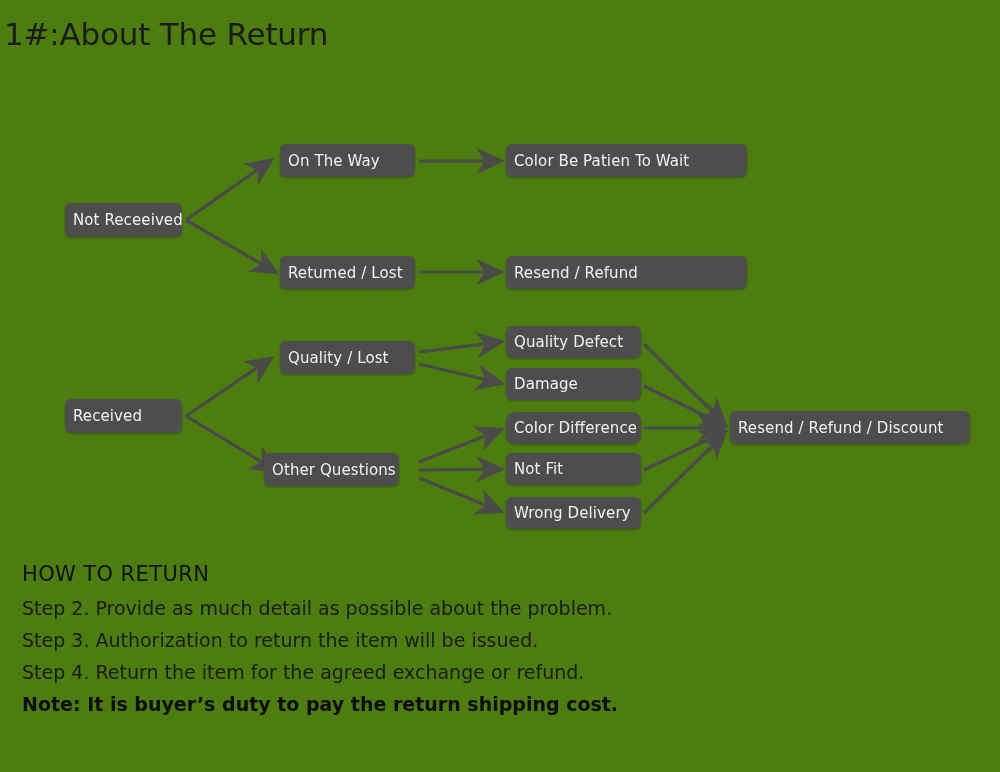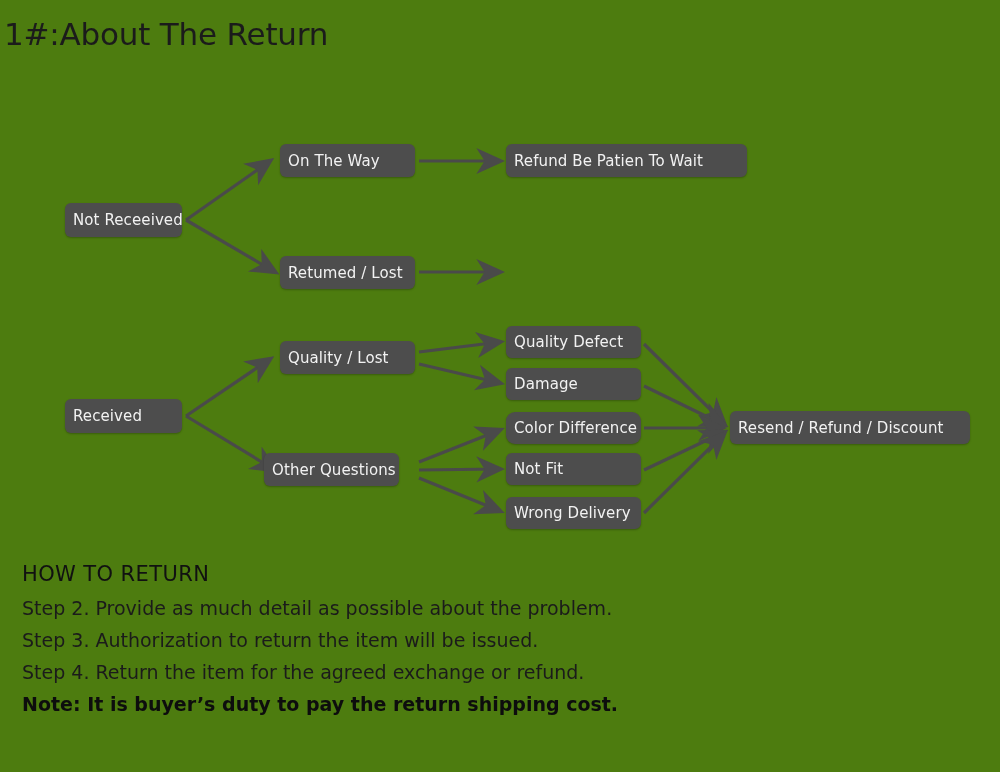--- a/index.html
+++ b/index.html
@@ -135,24 +135,27 @@
         <path d="M644,513 L724,434"></path>
       </g>
     </svg>
   <div class="node" style="left: 65px; top: 203px; width: 117px; height: 34px; background: rgb(77, 77, 77); color: rgb(242, 242, 242);">
         <span>Not Receeived</span>
       </div>
       <div class="node" style="left: 280px; top: 144px; width: 135px; height: 33px; background: rgb(77, 77, 77); color: rgb(242, 242, 242);">
         <span>On The Way</span>
       </div>
       <div class="node" style="left: 506px; top: 144px; width: 241px; height: 33px; background: rgb(77, 77, 77); color: rgb(242, 242, 242);">
-        <span>Refund Be Patien To Wait</span>
+        <span>Color Be Patien To Wait</span>
       </div>
       <div class="node" style="left: 280px; top: 256px; width: 135px; height: 33px; background: rgb(77, 77, 77); color: rgb(242, 242, 242);">
         <span>Retumed / Lost</span>
+      </div>
+      <div class="node" style="left: 506px; top: 256px; width: 241px; height: 33px; background: rgb(77, 77, 77); color: rgb(242, 242, 242);">
+        <span>Resend / Refund</span>
       </div>
       <div class="node" style="left: 280px; top: 341px; width: 135px; height: 33px; background: rgb(77, 77, 77); color: rgb(242, 242, 242);">
         <span>Quality / Lost</span>
       </div>
       <div class="node" style="left: 65px; top: 399px; width: 117px; height: 34px; background: rgb(77, 77, 77); color: rgb(242, 242, 242);">
         <span>Received</span>
       </div>
       <div class="node" style="left: 264px; top: 453px; width: 135px; height: 33px; background: rgb(77, 77, 77); color: rgb(242, 242, 242); align-items: center;">
         <span>Other Questions</span>
       </div>

